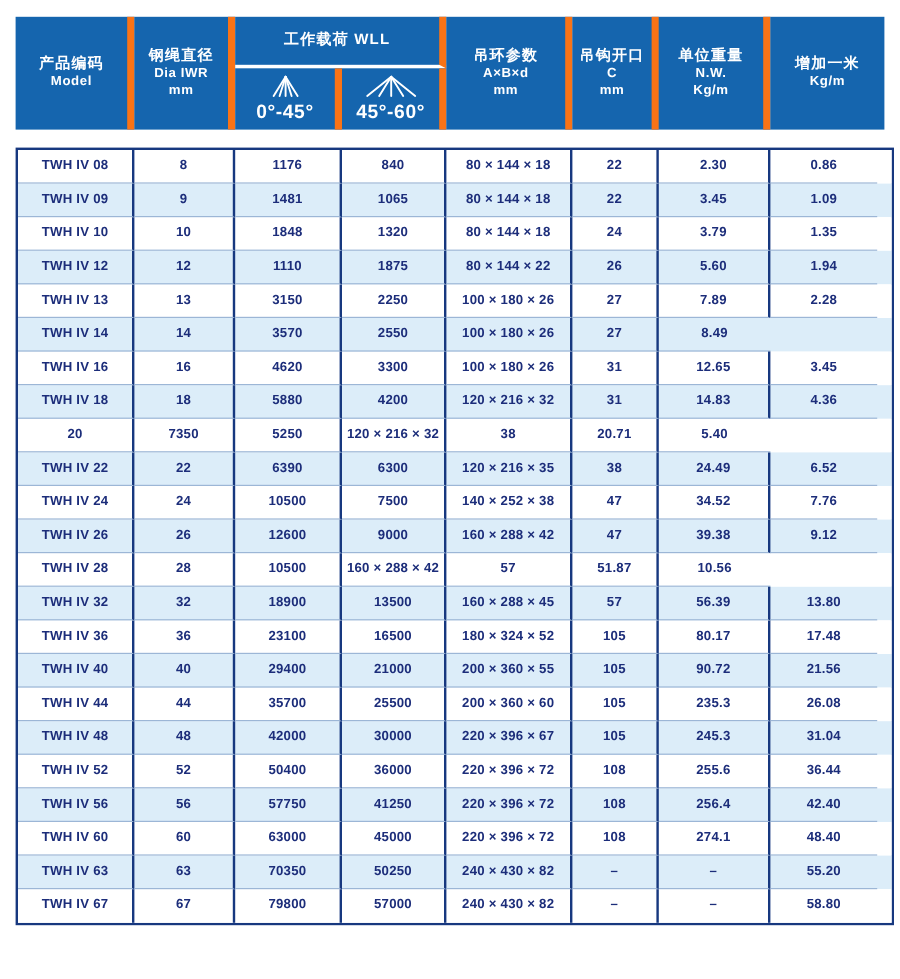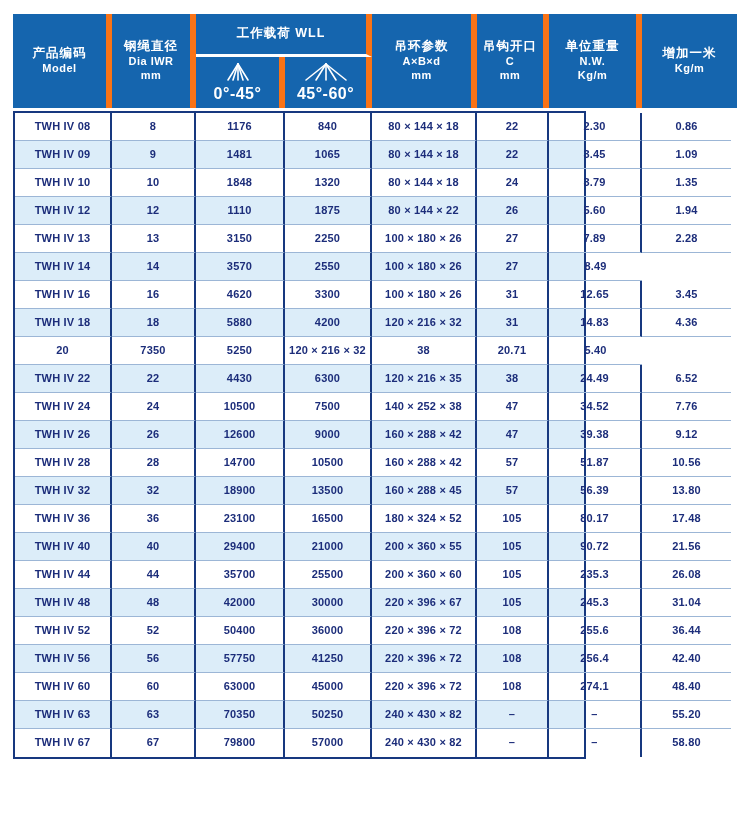--- a/index.html
+++ b/index.html
@@ -36,23 +36,23 @@
   .hcell.span2{grid-row:1 / 3;}
   .h-zh{font-size:12.5px;font-weight:bold;letter-spacing:1px;}
   .h-en{font-size:11px;font-weight:bold;letter-spacing:.5px;}
   .hcell-wll-title{grid-column:3 / 5;grid-row:1;border-bottom:3px solid #fff;}
   .hcell-sub{grid-row:2;justify-content:center;gap:1px;}
   .angle-label{font-size:16px;font-weight:bold;letter-spacing:.5px;margin-top:1px;}
   .fan-icon svg{display:block;}
 
   
   .body-wrap{
-    margin-top:3px;
+    margin-top:15px;
     border:2px solid var(--border-navy);
-    width:573px;
+    width:732px;
     background:#fff;
   }
   .trow{
     display:grid;
     grid-template-columns:97px 84px 89px 87px 105px 72px 93px 89px;
     background:var(--row-white);
   }
   .trow.alt{background:var(--row-alt);}
   .tcell{
     height:28px;line-height:27px;
@@ -229,21 +229,21 @@
         <div class="tcell">7350</div>
         <div class="tcell">5250</div>
         <div class="tcell">120 × 216 × 32</div>
         <div class="tcell">38</div>
         <div class="tcell">20.71</div>
         <div class="tcell">5.40</div>
       </div>
       <div class="trow alt">
         <div class="tcell">TWH IV 22</div>
         <div class="tcell">22</div>
-        <div class="tcell">4430</div>
+        <div class="tcell">6390</div>
         <div class="tcell">6300</div>
         <div class="tcell">120 × 216 × 35</div>
         <div class="tcell">38</div>
         <div class="tcell">24.49</div>
         <div class="tcell">6.52</div>
       </div>
       <div class="trow">
         <div class="tcell">TWH IV 24</div>
         <div class="tcell">24</div>
         <div class="tcell">10500</div>
@@ -259,21 +259,20 @@
         <div class="tcell">12600</div>
         <div class="tcell">9000</div>
         <div class="tcell">160 × 288 × 42</div>
         <div class="tcell">47</div>
         <div class="tcell">39.38</div>
         <div class="tcell">9.12</div>
       </div>
       <div class="trow">
         <div class="tcell">TWH IV 28</div>
         <div class="tcell">28</div>
-        <div class="tcell">14700</div>
         <div class="tcell">10500</div>
         <div class="tcell">160 × 288 × 42</div>
         <div class="tcell">57</div>
         <div class="tcell">51.87</div>
         <div class="tcell">10.56</div>
       </div>
       <div class="trow alt">
         <div class="tcell">TWH IV 32</div>
         <div class="tcell">32</div>
         <div class="tcell">18900</div>

